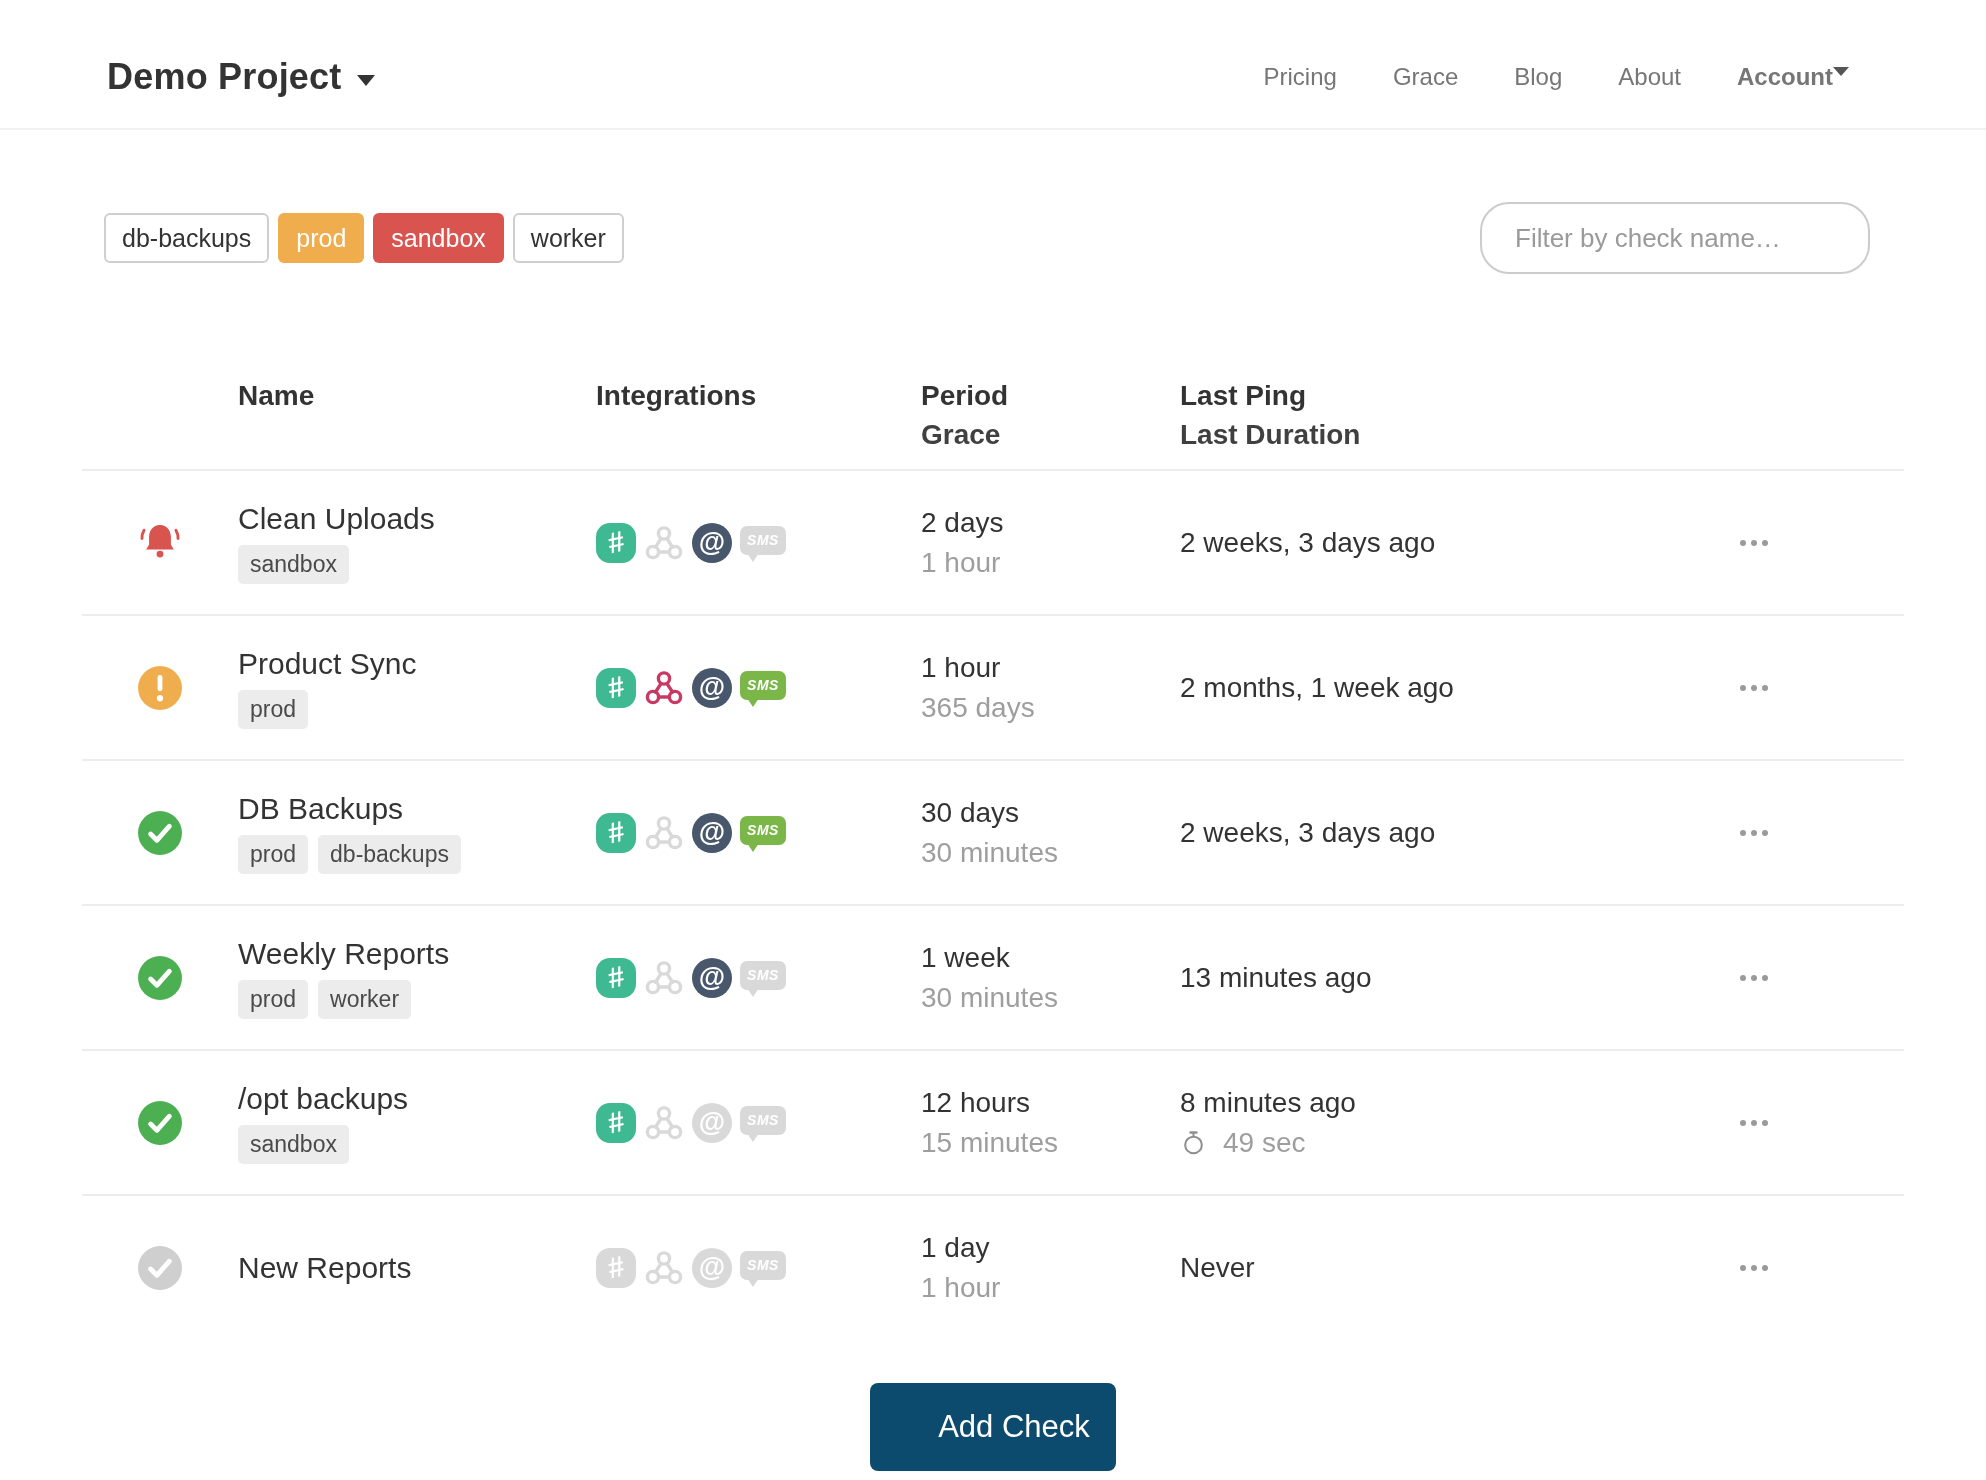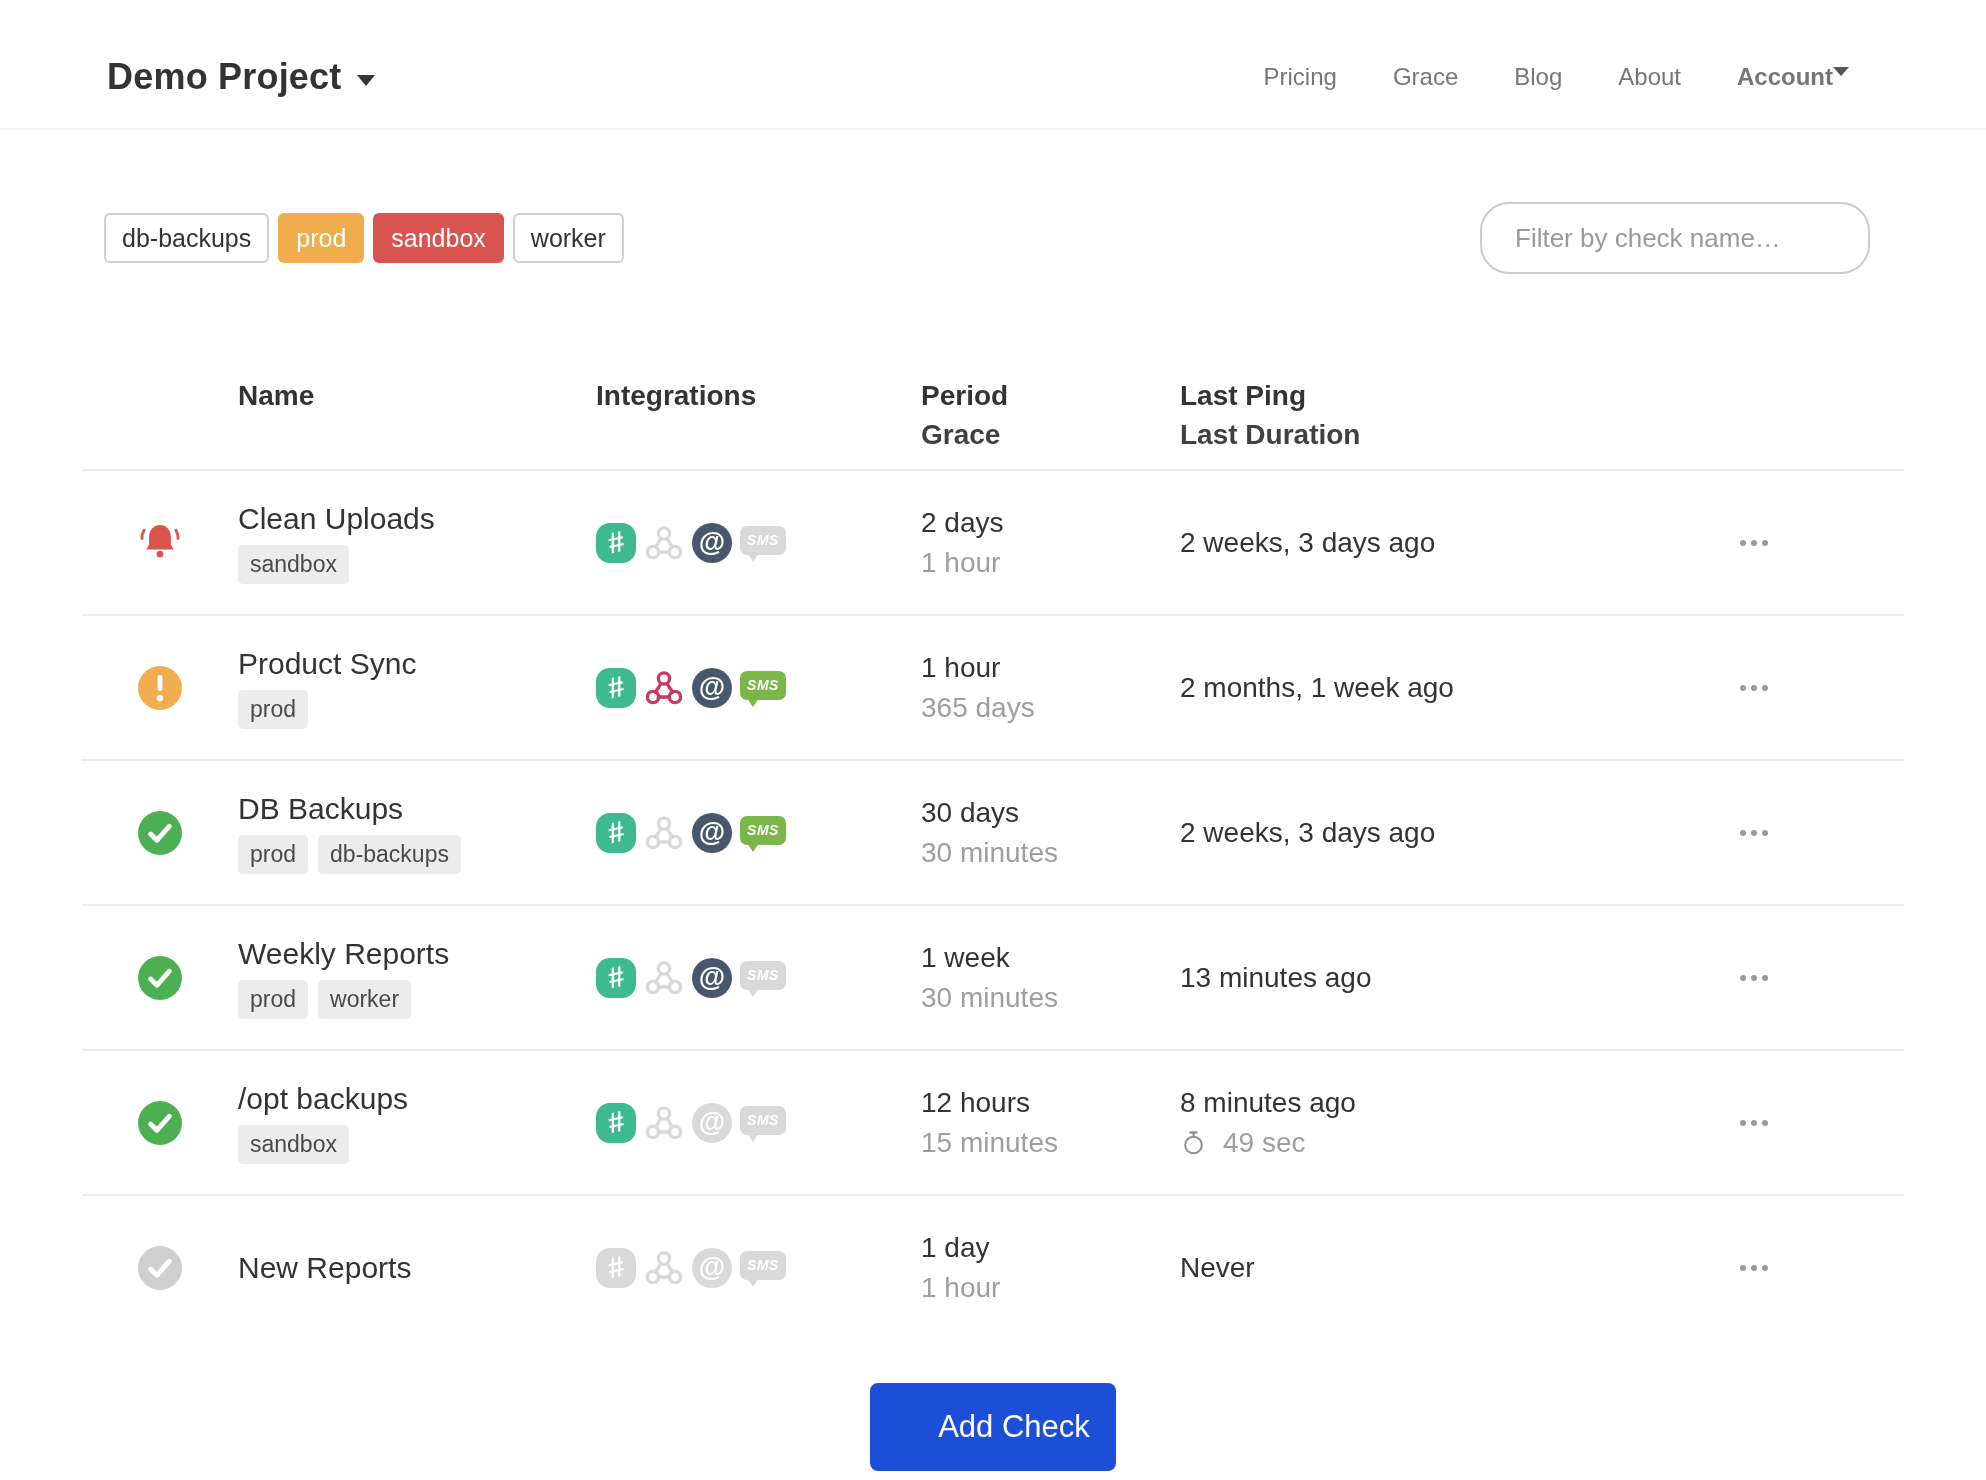--- a/index.html
+++ b/index.html
@@ -79,21 +79,21 @@
   .sms-bubble .sms-txt{color:#fff;font-size:14px;font-weight:bold;font-style:italic;letter-spacing:.5px;}
   .c-period .v,.c-ping .v{font-size:28px;color:#333;line-height:34px;}
   .c-period .g,.c-ping .g{font-size:28px;color:#9e9e9e;line-height:34px;margin-top:6px;}
   .dur{display:flex;align-items:center;gap:16px;}
   .c-menu{display:flex;justify-content:center;}
   .dots{display:flex;gap:5px;cursor:pointer;padding:10px;}
   .dots i{width:6px;height:6px;border-radius:50%;background:#9a9a9a;}
   
   .footer{display:flex;justify-content:center;margin-top:44px;}
   .add-check{
-    background:#1d4ed8;color:#fff;border:none;border-radius:8px;width:246px;height:88px;
+    background:#0c4a6e;color:#fff;border:none;border-radius:8px;width:246px;height:88px;
     font-size:31px;font-family:inherit;cursor:pointer;padding-left:48px;
   }
 </style>
 </head>
 <body>
 
 <div class="navbar">
   <div class="brand">
     <span class="brand-label">Demo Project</span>
     <span class="caret-dark"></span>

